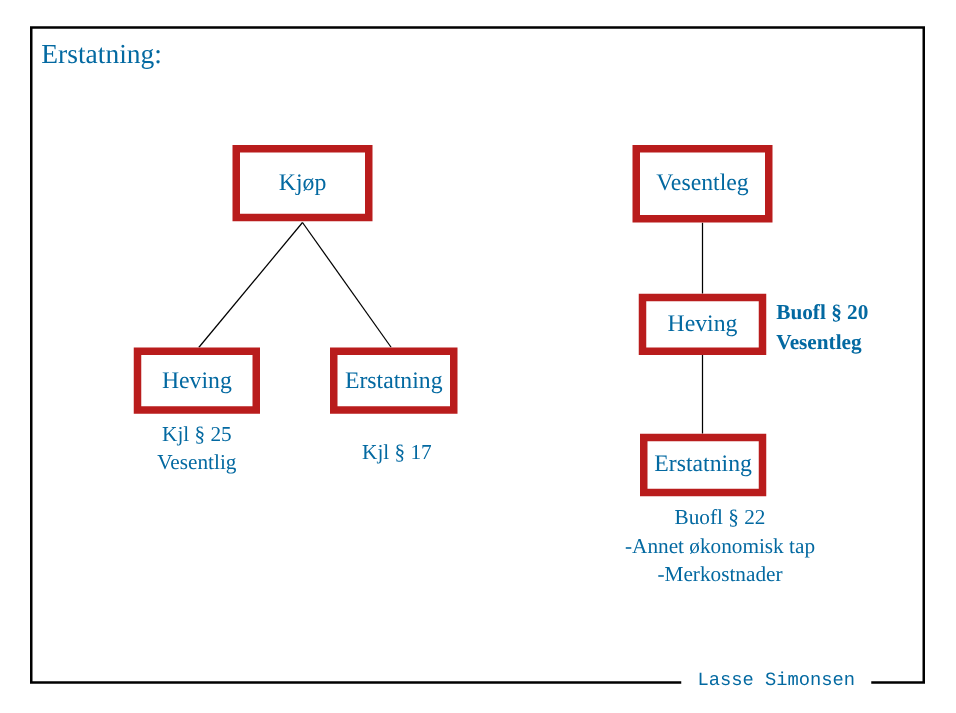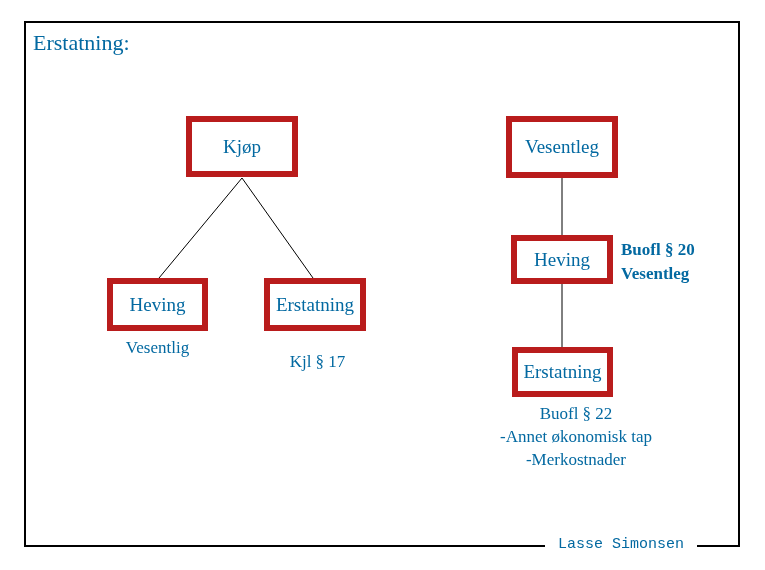--- a/index.html
+++ b/index.html
@@ -90,20 +90,21 @@
     <line x1="242" y1="178" x2="313" y2="278" stroke="#000000" stroke-width="1"></line>
     <line x1="562" y1="178" x2="562" y2="235" stroke="#000000" stroke-width="1"></line>
     <line x1="562" y1="284" x2="562" y2="347" stroke="#000000" stroke-width="1"></line>
   </svg>
 
   <div class="node" style="left:186px; top:116px; width:112px; height:61px;">Kjøp</div>
 
   <div class="node" style="left:107px; top:278px; width:101px; height:53px;">Heving</div>
 
   <div class="note" style="left:87px; top:337px; width:141px;">
+    <div>Kjl § 25</div>
     <div>Vesentlig</div>
   </div>
 
   <div class="node" style="left:264px; top:278px; width:102px; height:53px;">Erstatning</div>
 
   <div class="note" style="left:240px; top:351px; width:155px;">
     <div>Kjl § 17</div>
   </div>
 
   <div class="node" style="left:506px; top:116px; width:112px; height:62px;">Vesentleg</div>

